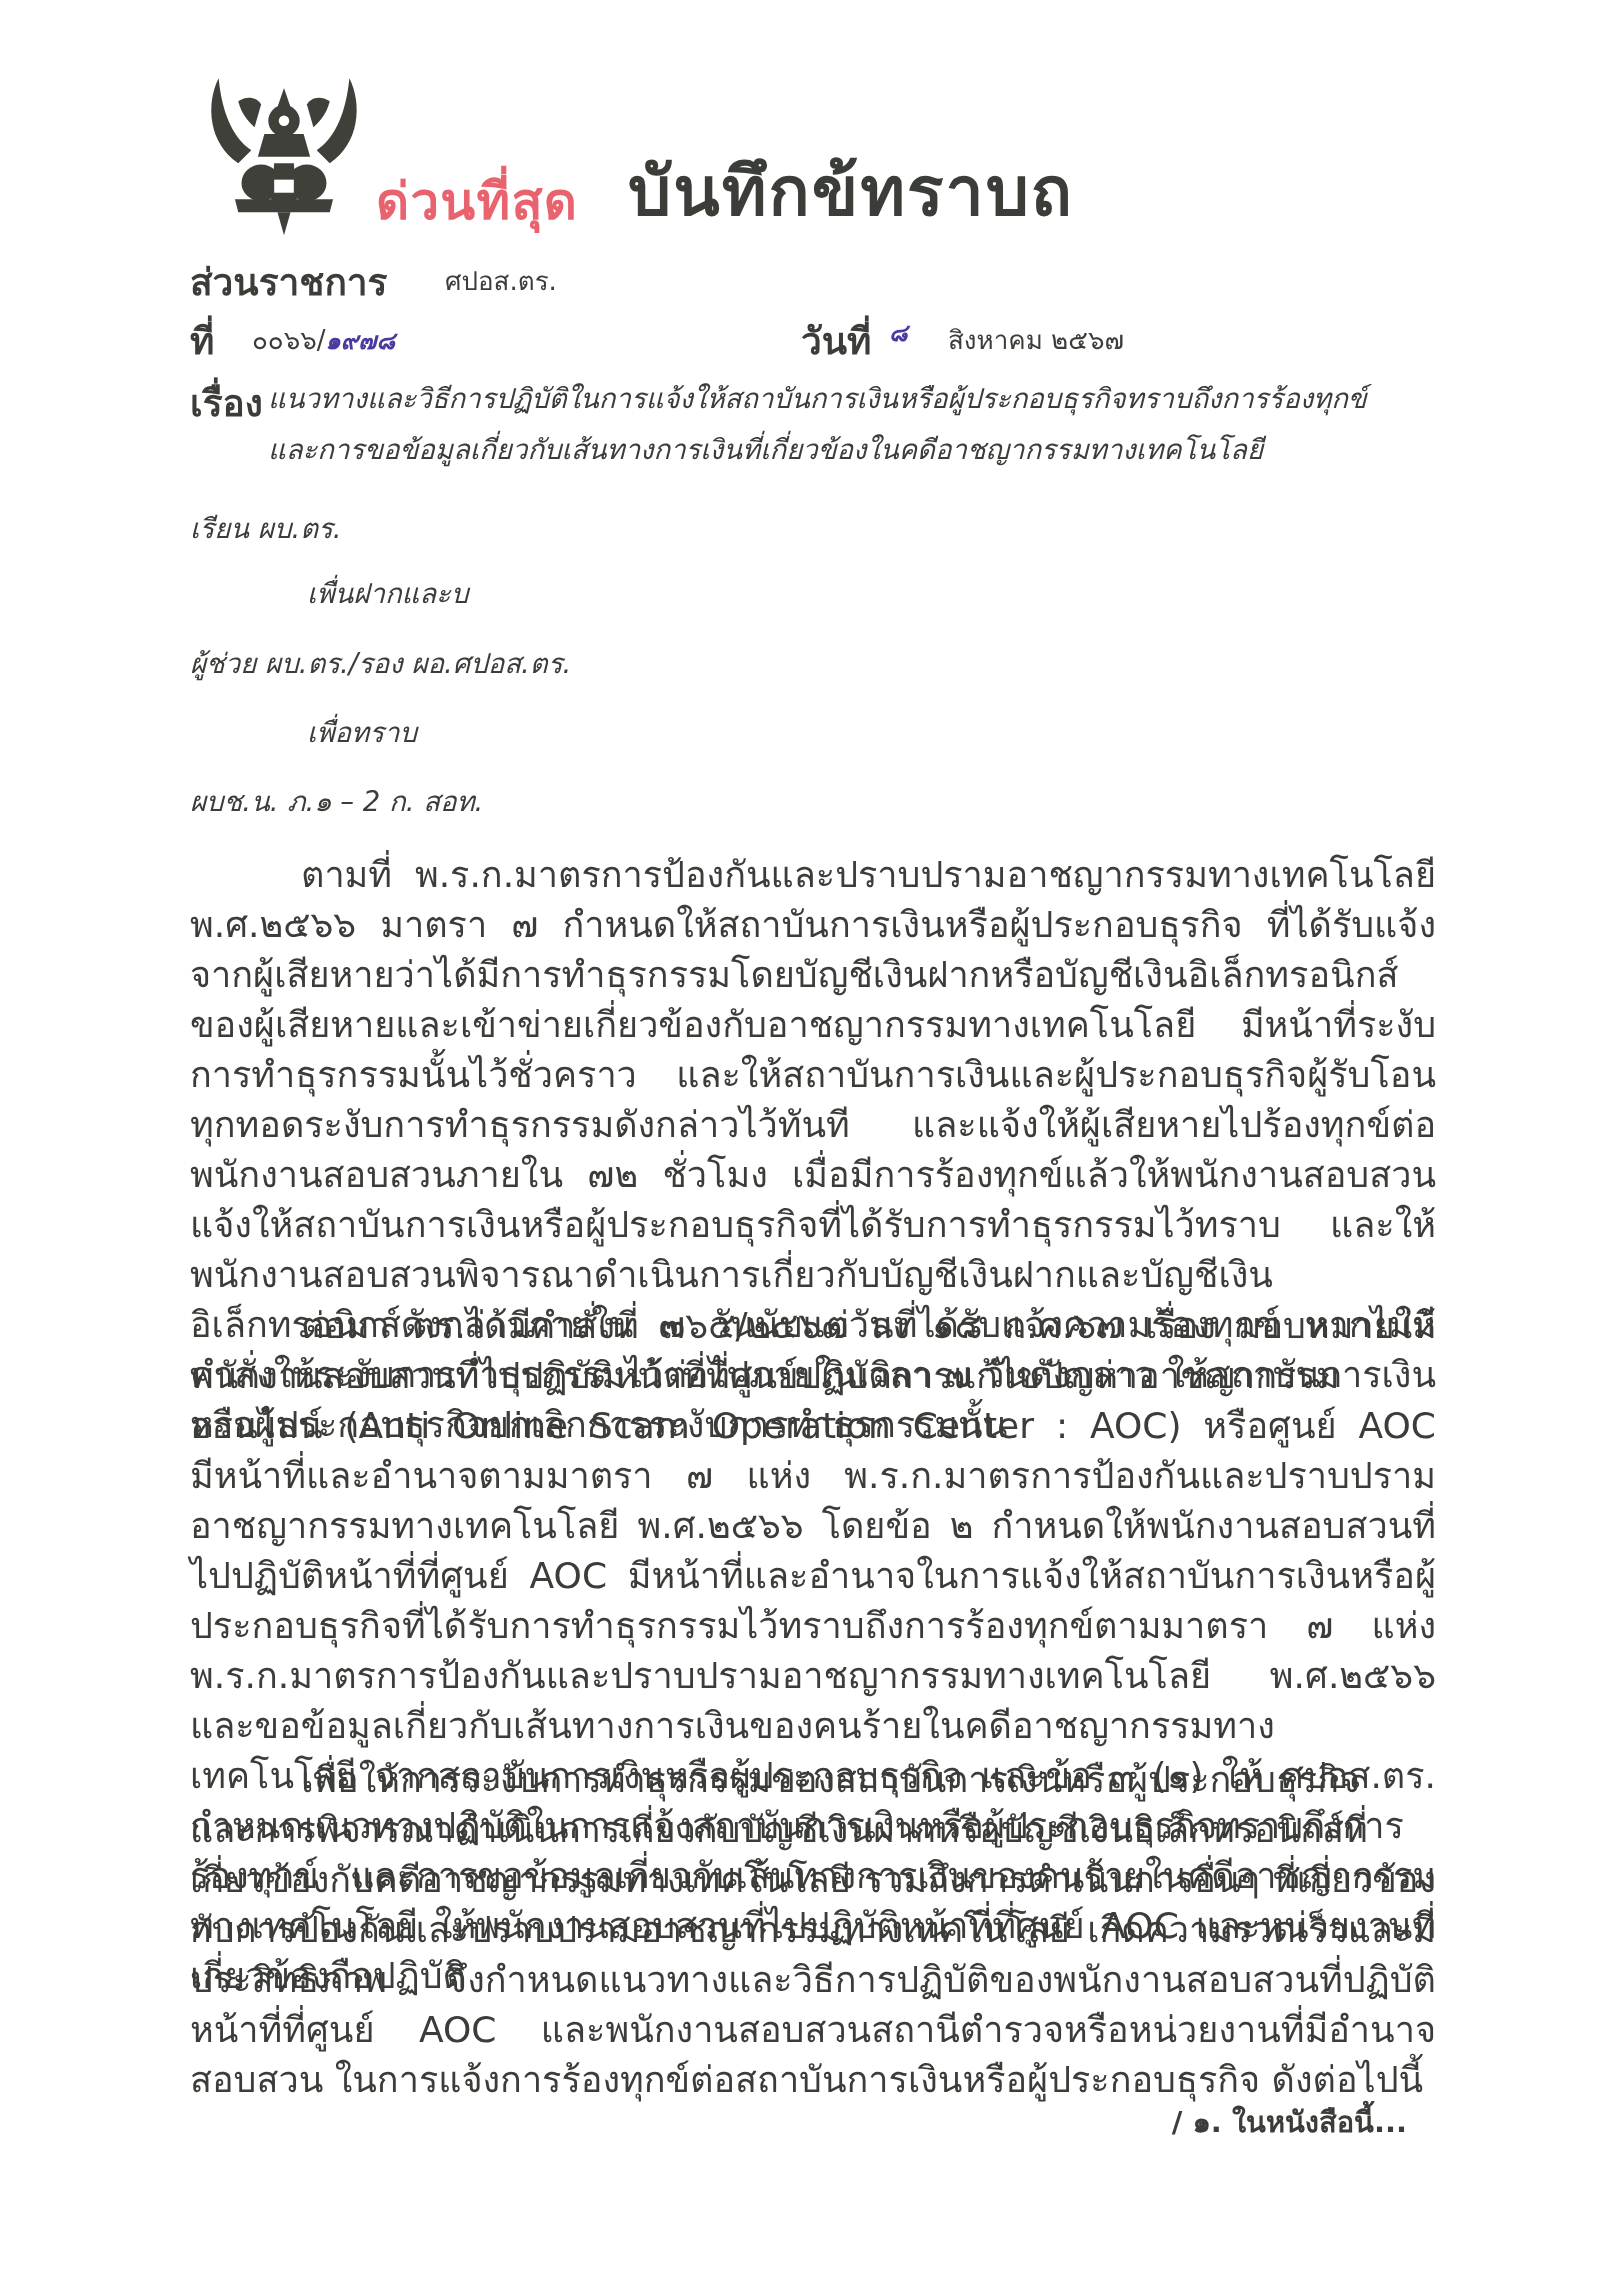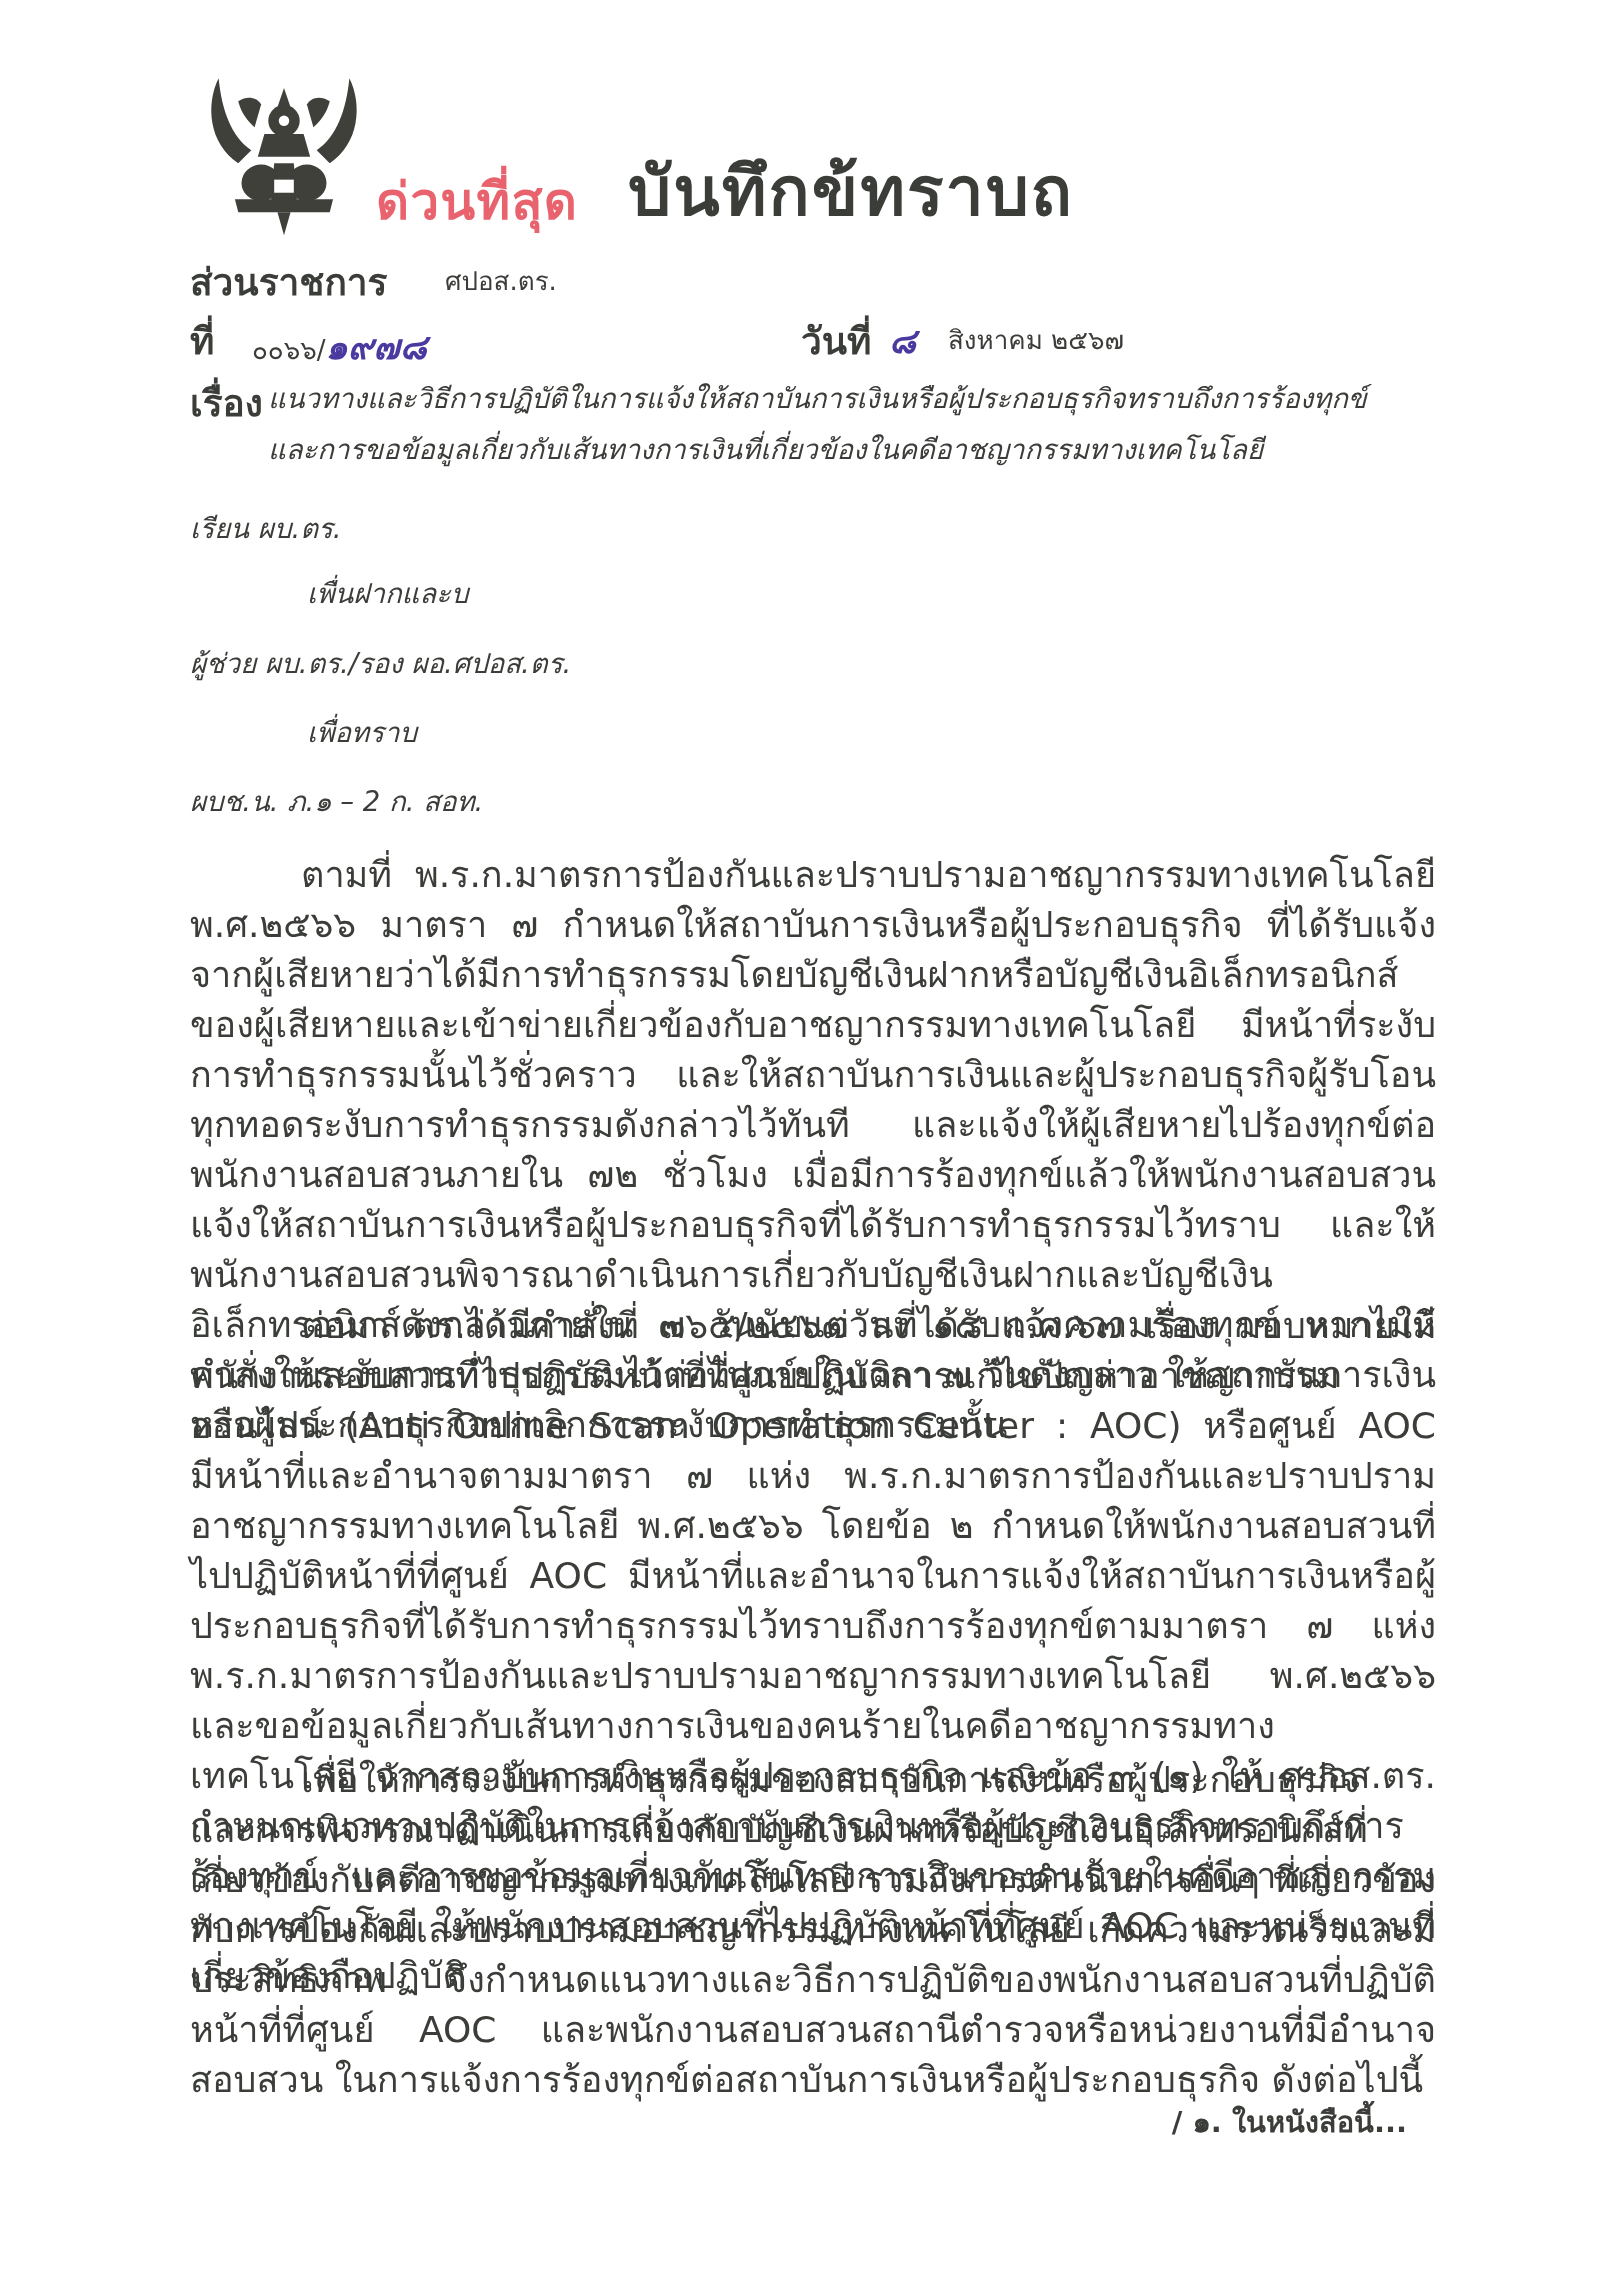--- a/index.html
+++ b/index.html
@@ -8,21 +8,21 @@
   .abs { position: absolute; }
   .emblem { left: 199px; top: 65px; width: 170px; height: 177px; }
   .urgent { left: 376px; top: 160px; font-size: 51px; font-weight: bold; color: #e8636e; letter-spacing: 1.3px; }
   .title { left: 628px; top: 137px; font-size: 68px; font-weight: bold; color: #3a3d38; letter-spacing: 2px; }
   .lbl-b { font-weight: bold; color: #3a3d38; }
   .row { font-size: 29px; line-height: 39px; white-space: nowrap; font-style: italic; }
   .agency-lbl { left: 190px; top: 252px; font-size: 37px; }
   .agency-val { left: 445px; top: 260px; font-size: 26px; }
   .no-lbl { left: 190px; top: 311px; font-size: 37px; }
   .no-val { left: 252px; top: 319px; font-size: 26px; }
-  .hand { color: #4a3aa0; font-style: italic; font-size: 35px; font-weight: bold; }
+  .hand { color: #4a3aa0; font-style: italic; font-size: 24px; font-weight: bold; }
   .date-lbl { left: 801px; top: 311px; font-size: 37px; }
   .date-day { left: 889px; top: 313px; }
   .date-rest { left: 948px; top: 319px; font-size: 26px; }
   .subj-lbl { left: 190px; top: 373px; font-size: 37px; }
   .subj-1 { left: 268px; top: 379px; font-size: 27.5px; }
   .subj-2 { left: 268px; top: 430px; font-size: 27.5px; }
   .addr { font-size: 27.5px; }
   .body { left: 190px; width: 1246px; font-size: 36px; line-height: 50px; text-align: justify; }
   .p1 { top: 850px; }
   .p2 { top: 1301px; }

